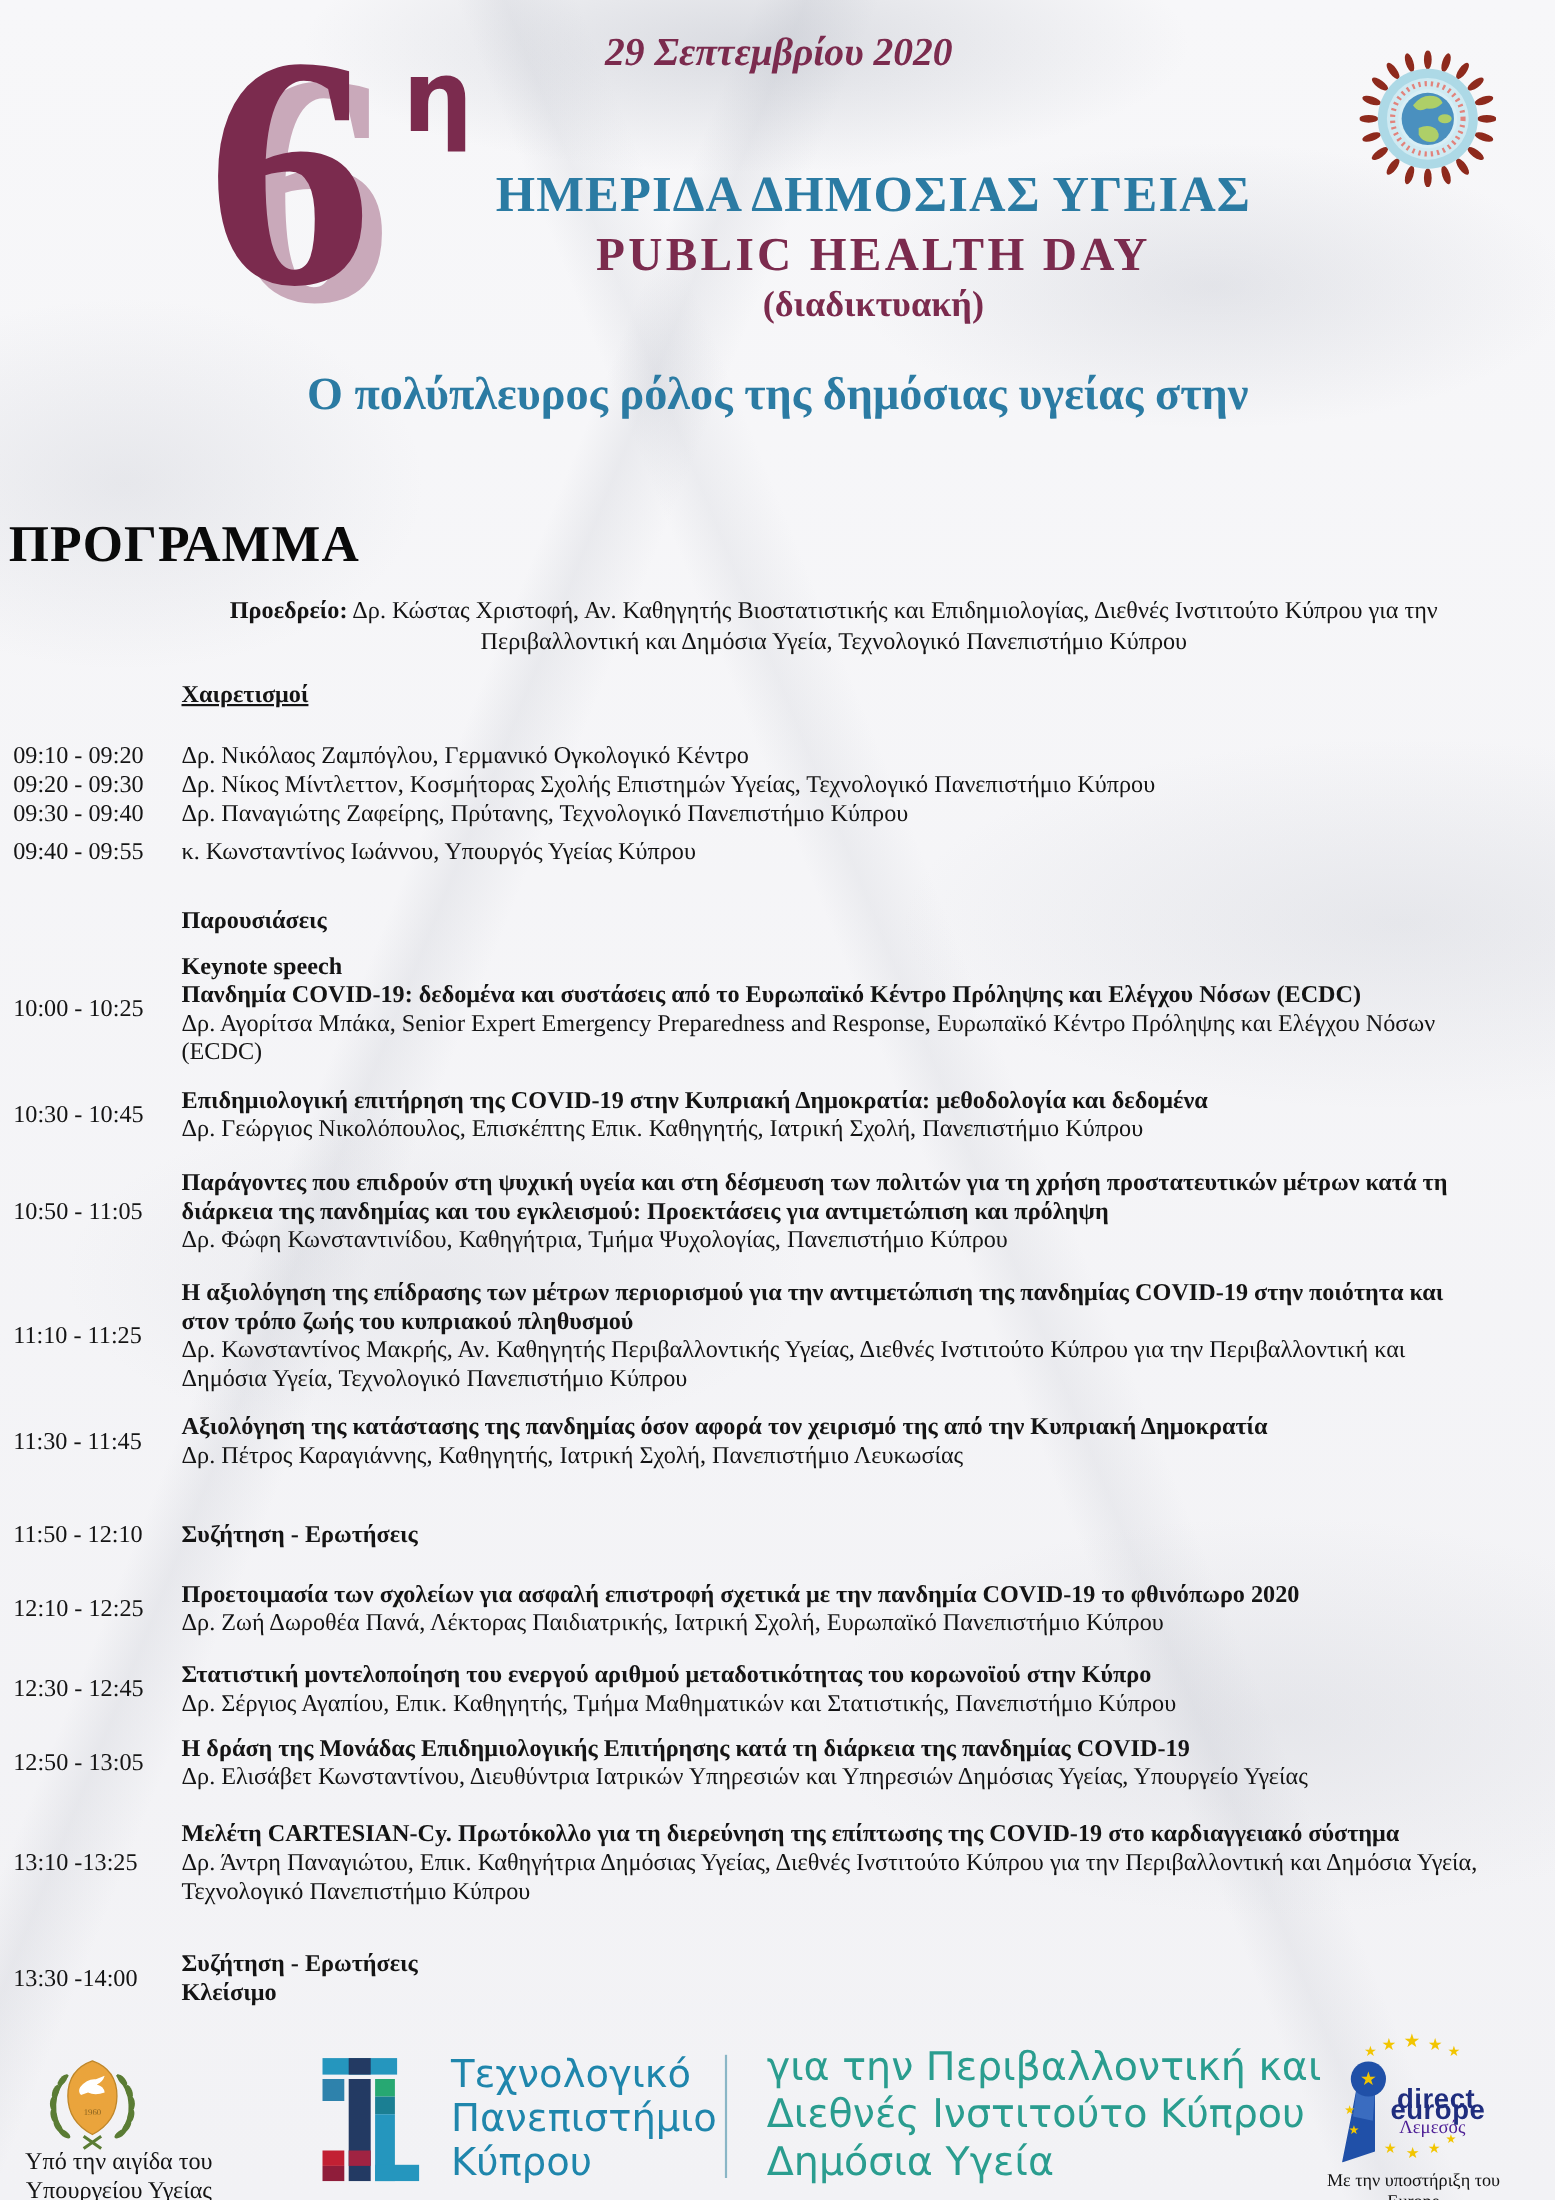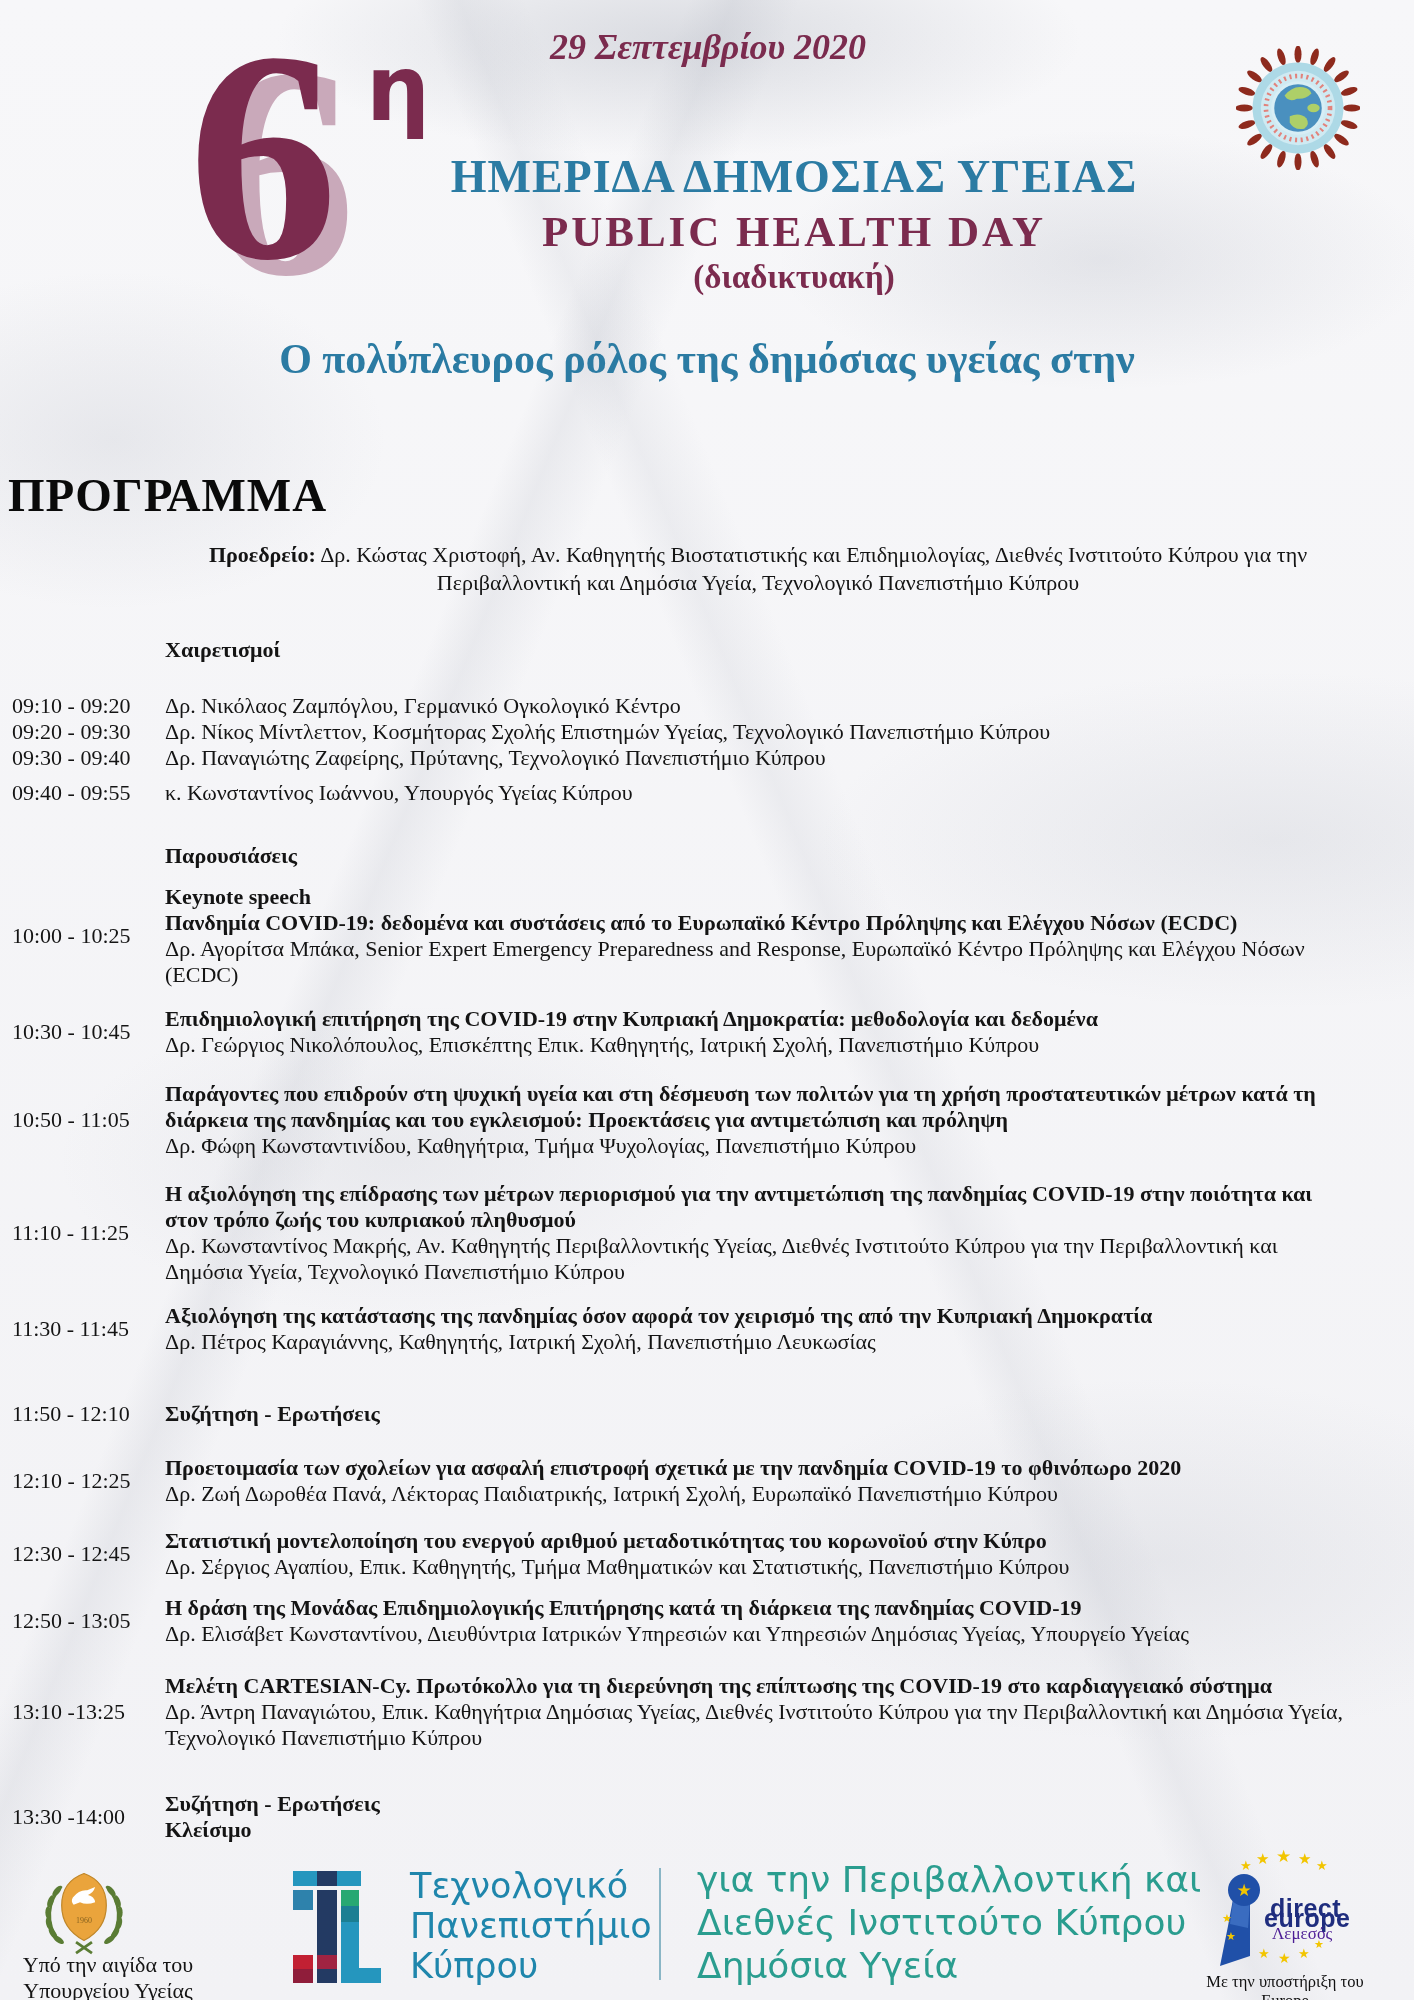--- a/index.html
+++ b/index.html
@@ -124,21 +124,21 @@
 </div>
 
 <div class="abs prog-head">ΠΡΟΓΡΑΜΜΑ</div>
 
 <div class="abs chair">
   <b>Προεδρείο:</b>
   <span>Δρ. Κώστας Χριστοφή, Αν. Καθηγητής Βιοστατιστικής και Επιδημιολογίας, Διεθνές Ινστιτούτο Κύπρου για την Περιβαλλοντική και Δημόσια Υγεία, Τεχνολογικό Πανεπιστήμιο Κύπρου</span>
 </div>
 
 <div class="abs schedule">
-    <div class="sec-label" style="margin-top: 40px;">Χαιρετισμοί</div>
+    <div class="sec-label" style="margin-top: 21px; text-decoration: underline;">Χαιρετισμοί</div>
     <div class="row" style="margin-top: 30px;">
       <div class="time">09:10 - 09:20</div>
       <div class="content">
         <div class="line normal">Δρ. Νικόλαος Ζαμπόγλου, Γερμανικό Ογκολογικό Κέντρο</div>
       </div>
     </div>
     <div class="row" style="margin-top: 0px;">
       <div class="time">09:20 - 09:30</div>
       <div class="content">
         <div class="line normal">Δρ. Νίκος Μίντλεττον, Κοσμήτορας Σχολής Επιστημών Υγείας, Τεχνολογικό Πανεπιστήμιο Κύπρου</div>

